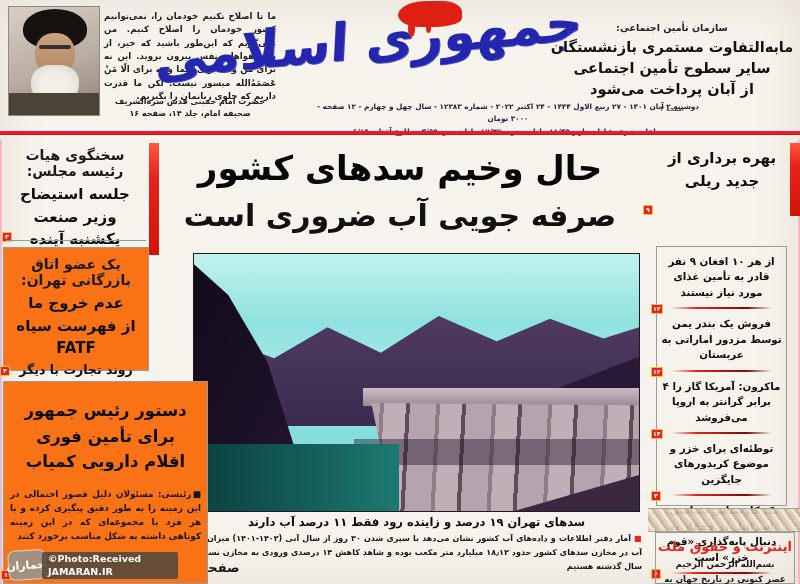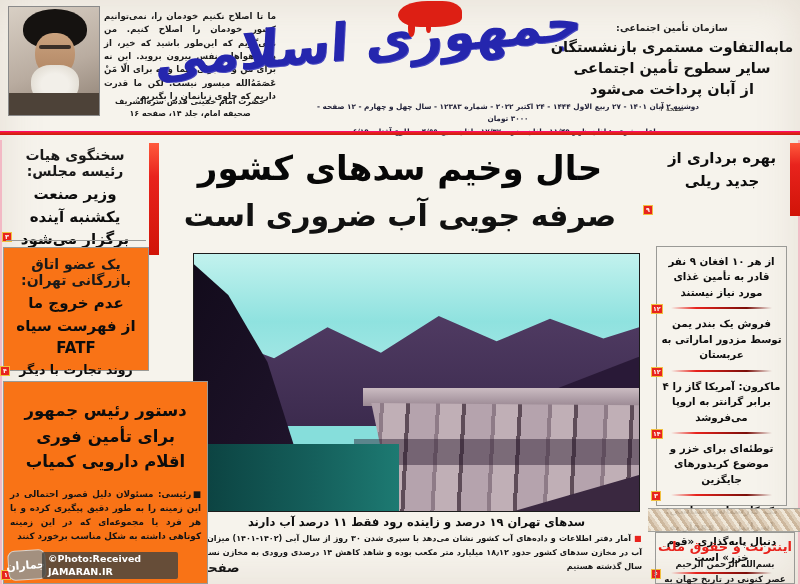--- a/index.html
+++ b/index.html
@@ -167,20 +167,21 @@
 
   <div class="abs caption fa">سدهای تهران ۱۹ درصد و زاینده رود فقط ۱۱ درصد آب دارند</div>
   <div class="abs note fa">
     <span class="sq">■</span>
     <span>آمار دفتر اطلاعات و داده‌های آب کشور نشان می‌دهد با سپری شدن ۳۰ روز از سال آبی (۱۴۰۲-۱۴۰۱) میزان حجم آب در مخازن سدهای کشور حدود ۱۸٫۱۲ میلیارد متر مکعب بوده و شاهد کاهش ۱۴ درصدی ورودی به مخازن نسبت به سال گذشته هستیم</span>
   </div>
   <div class="abs note-page fa">صفحه ۵</div>
 
   <div class="abs art" style="left:4px; top:147px; width:142px;">
     <div class="kicker-sm fa">سخنگوی هیات رئیسه مجلس:</div>
+    <div class="h15 fa">جلسه استیضاح</div>
     <div class="h15 fa">وزیر صنعت</div>
     <div class="h15 fa">یکشنبه آینده</div>
     <div class="h15 fa">برگزار می‌شود</div>
   </div>
   <div class="badge" style="left:2px; top:232px;">۳</div>
   <div class="abs sep" style="left:6px; top:240px; width:140px;"></div>
 
   <div class="abs box art" style="left:3px; top:247px; width:146px; height:124px; padding-top:8px;">
     <div class="kicker-sm fa">یک عضو اتاق بازرگانی تهران:</div>
     <div class="h15 fa">عدم خروج ما</div>

